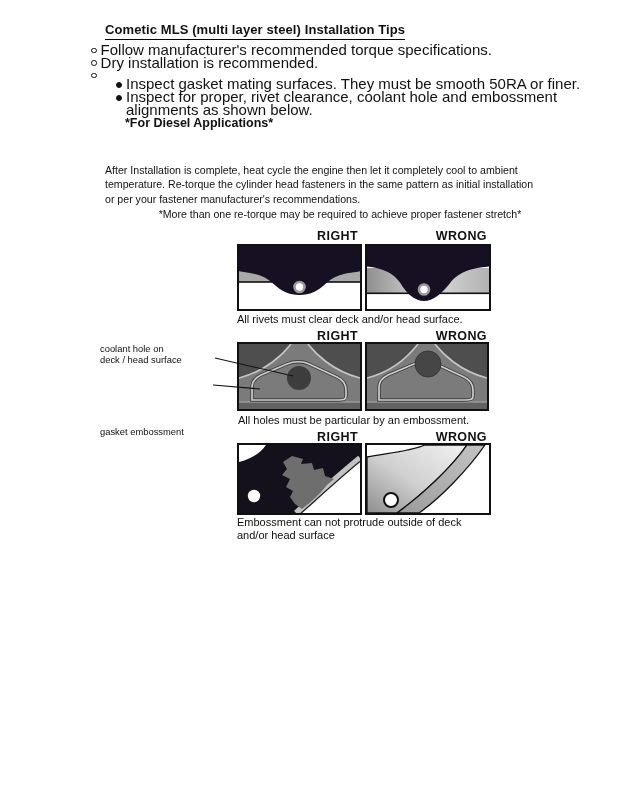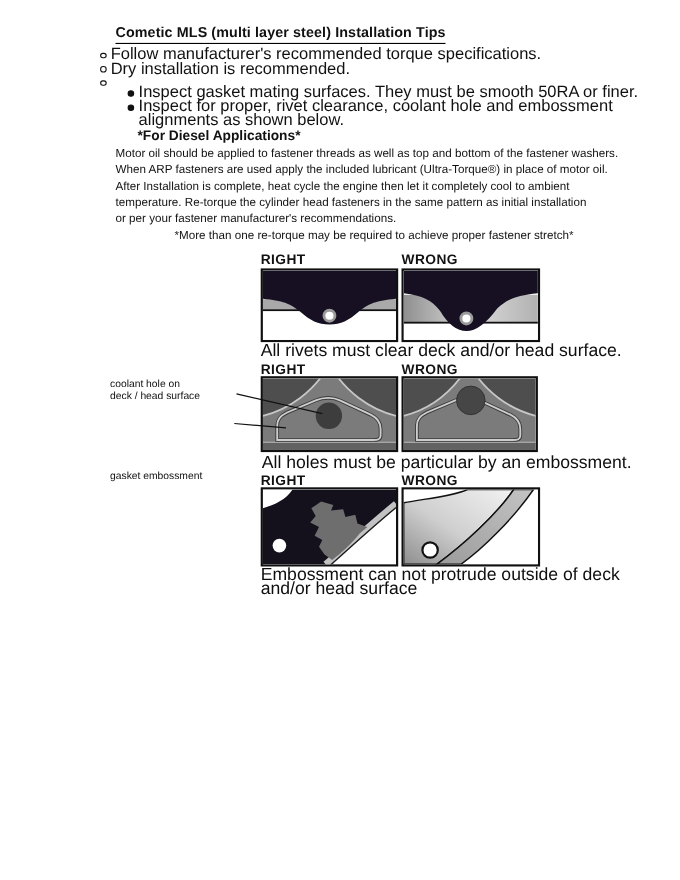--- a/index.html
+++ b/index.html
@@ -13,23 +13,23 @@
     left:105px;top:22px;font-size:13px;font-weight:bold;
     border-bottom:1.6px solid #000;padding-bottom:2px;display:inline-block;letter-spacing:.1px;
   }
   .bullets{left:91px;top:44px;font-size:15px;line-height:12.6px;}
   .b-row{display:flex;align-items:flex-start;}
   .b-row .mark{width:3.6px;height:3.6px;border:1.1px solid #111;border-radius:50%;margin:3.6px 4px 0 0;flex:none;}
   .b-row.sub{margin-left:25px;}
   .b-row.sub .mark{background:#111;border-color:#111;width:4px;height:4px;}
   .diesel-heading{left:105px;top:116px;font-size:12.5px;font-weight:bold;margin-left:20px;}
   .para{left:105px;font-size:10.6px;line-height:14.3px;white-space:pre-line;width:470px;}
-  .rw-label{font-size:12.5px;font-weight:bold;text-align:left;letter-spacing:.4px;}
+  .rw-label{font-size:12.5px;font-weight:bold;text-align:right;letter-spacing:.4px;}
   .dbox{border:2px solid #101010;background:#fff;font-size:0;line-height:0;}
-  .caption{font-size:16px;line-height:13px;white-space:pre-line;color:#0e0e0e;}
+  .caption{font-size:11px;line-height:13px;white-space:pre-line;color:#0e0e0e;}
   .side-label{font-size:9.4px;line-height:10.8px;text-align:left;white-space:pre-line;color:#0e0e0e;}
   .disclaimer{left:105px;top:573px;width:414px;font-size:5.9px;line-height:7.15px;color:#1c1c1c;}
   .disclaimer .dh{font-weight:bold;font-size:6.1px;margin-bottom:6.5px;}
   .disclaimer p{margin:0 0 4.6px 0;white-space:pre-line;}
   .page-code{left:388px;top:758px;font-size:14.5px;letter-spacing:.2px;color:#737373;}
   svg{display:block;}
 </style>
 </head>
 <body>
 
@@ -53,22 +53,20 @@
         <span class="mark"></span>
         <span>Inspect gasket mating surfaces.  They must be smooth 50RA or finer.</span>
       </div>
     <div class="b-row sub">
         <span class="mark"></span>
         <span>Inspect for proper, rivet clearance, coolant hole and embossment alignments as shown below.</span>
       </div>
   </div>
 
   <div class="abs diesel-heading">*For Diesel Applications*</div>
-  <div class="abs para" style="top:133px;">Motor oil should be applied to fastener threads as well as top and bottom of the fastener washers.
-When ARP fasteners are used apply the included lubricant (Ultra-Torque®) in place of motor oil.</div>
   <div class="abs para" style="top:163px;">After Installation is complete, heat cycle the engine then let it completely cool to ambient
 temperature. Re-torque the cylinder head fasteners in the same pattern as initial installation
 or per your fastener manufacturer's recommendations.</div>
   <div class="abs para" style="top:207px;text-align:center;">*More than one re-torque may be required to achieve proper fastener stretch*</div>
 
   <div class="abs rw-label" style="left:237px;top:229px;width:121px;">RIGHT</div>
   <div class="abs rw-label" style="left:365px;top:229px;width:122px;">WRONG</div>
 
   <div class="abs dbox" style="left:237px;top:244px;">
     <svg width="121" height="63" viewBox="0 0 121 63">

